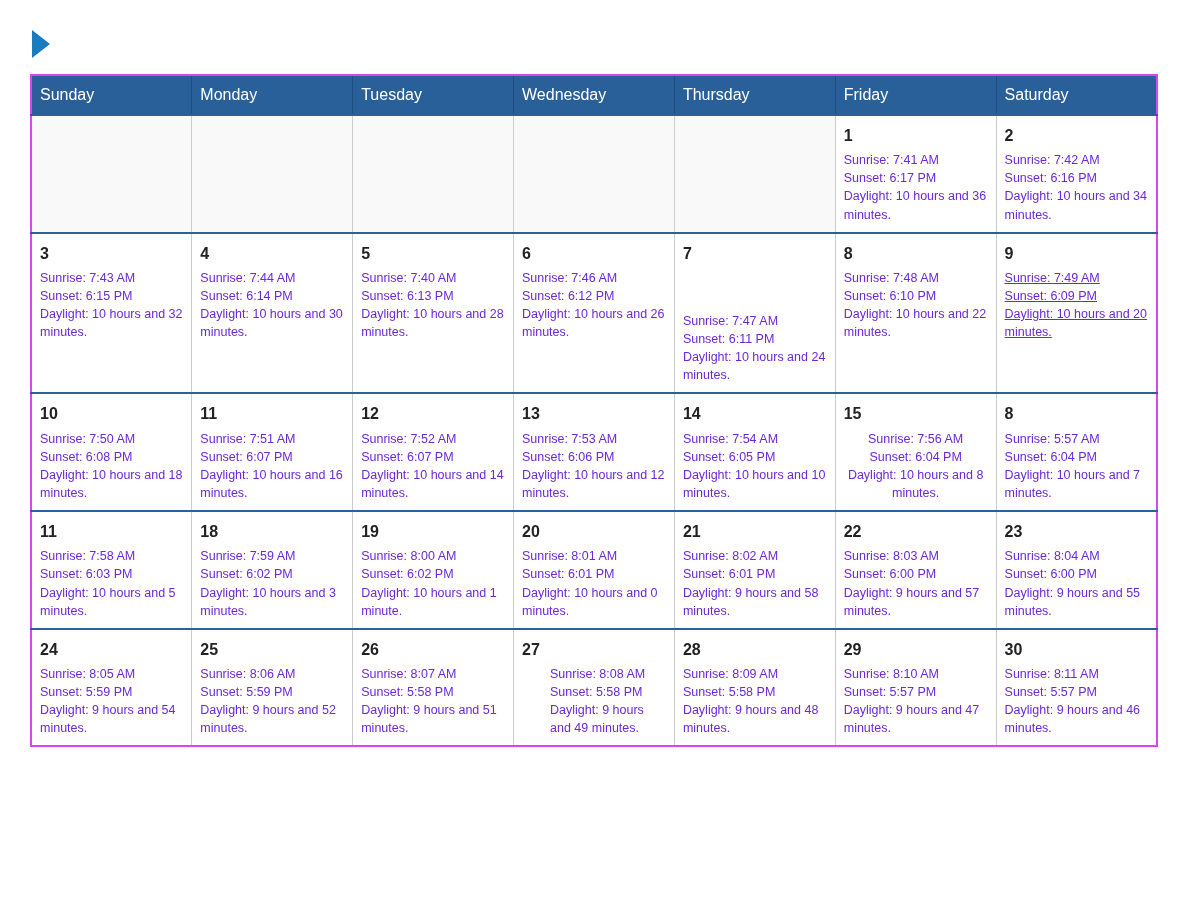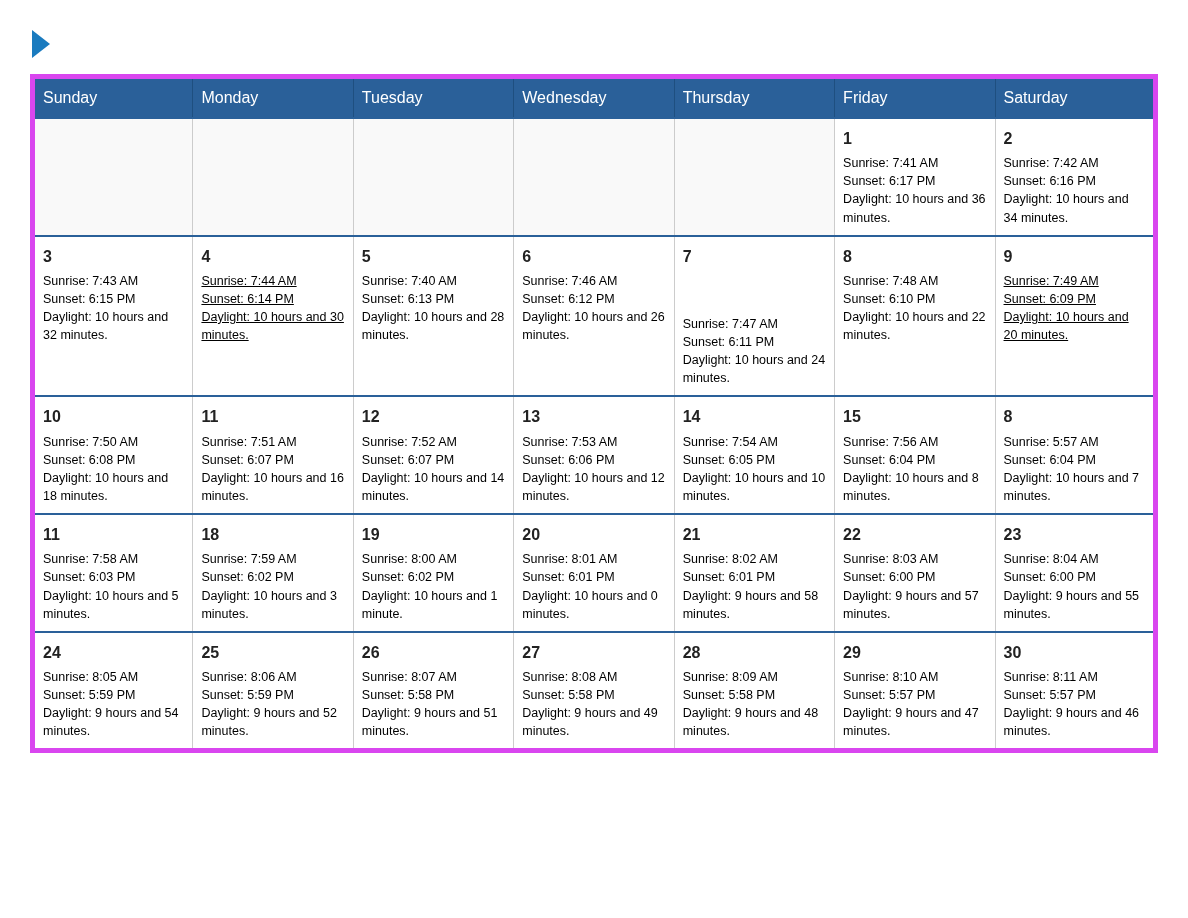--- a/index.html
+++ b/index.html
@@ -56,21 +56,21 @@
       line-height: 1.1;
     }
     .location {
       font-size: 22px;
       color: #555;
       margin-top: 4px;
     }
     .calendar {
       width: 100%;
       border-collapse: collapse;
-      border: 5px solid #d946ef;
+      border: 2px solid #d946ef;
       padding-left: 30px;
     }
     .calendar th {
       background-color: #2a6099;
       color: #fff;
       padding: 10px 8px;
       font-size: 16px;
       font-weight: normal;
       text-align: left;
       border: 1px solid #1e4f80;
@@ -89,21 +89,21 @@
       background: #f9f9f9;
     }
     .day-number {
       font-size: 16px;
       font-weight: bold;
       display: block;
       margin-bottom: 4px;
       color: #222;
     }
     .day-info {
-      color: #000000;
+      color: #6d28d9;
       font-size: 12.5px;
     }
     .week-row td {
       border-top: 2px solid #2a6099;
     }
   </style>
 </head>
 <body>
 
 <div class="header">
@@ -154,21 +154,21 @@
       </tr>
       <tr class="week-row">
         <td>
           <span class="day-number">3</span>
           <div class="day-info" style="white-space: pre-line;">Sunrise: 7:43 AM
 Sunset: 6:15 PM
 Daylight: 10 hours and 32 minutes.</div>
         </td>
         <td>
           <span class="day-number">4</span>
-          <div class="day-info" style="white-space: pre-line; text-decoration: underline;">Sunrise: 7:44 AM
+          <div class="day-info" style="white-space: pre-line;">Sunrise: 7:44 AM
 Sunset: 6:14 PM
 Daylight: 10 hours and 30 minutes.</div>
         </td>
         <td>
           <span class="day-number">5</span>
           <div class="day-info" style="white-space: pre-line;">Sunrise: 7:40 AM
 Sunset: 6:13 PM
 Daylight: 10 hours and 28 minutes.</div>
         </td>
         <td>
@@ -222,21 +222,21 @@
 Daylight: 10 hours and 12 minutes.</div>
         </td>
         <td>
           <span class="day-number">14</span>
           <div class="day-info" style="white-space: pre-line;">Sunrise: 7:54 AM
 Sunset: 6:05 PM
 Daylight: 10 hours and 10 minutes.</div>
         </td>
         <td>
           <span class="day-number">15</span>
-          <div class="day-info" style="white-space: pre-line;">Sunrise: 7:56 AM
+          <div class="day-info" style="white-space: pre-line; text-align: center;">Sunrise: 7:56 AM
 Sunset: 6:04 PM
 Daylight: 10 hours and 8 minutes.</div>
         </td>
         <td>
           <span class="day-number">8</span>
           <div class="day-info" style="white-space: pre-line;">Sunrise: 5:57 AM
 Sunset: 6:04 PM
 Daylight: 10 hours and 7 minutes.</div>
         </td>
       </tr>
@@ -298,21 +298,21 @@
 Daylight: 9 hours and 52 minutes.</div>
         </td>
         <td>
           <span class="day-number">26</span>
           <div class="day-info" style="white-space: pre-line;">Sunrise: 8:07 AM
 Sunset: 5:58 PM
 Daylight: 9 hours and 51 minutes.</div>
         </td>
         <td>
           <span class="day-number">27</span>
-          <div class="day-info" style="white-space: pre-line;">Sunrise: 8:08 AM
+          <div class="day-info" style="white-space: pre-line; margin-left: 28px;">Sunrise: 8:08 AM
 Sunset: 5:58 PM
 Daylight: 9 hours and 49 minutes.</div>
         </td>
         <td>
           <span class="day-number">28</span>
           <div class="day-info" style="white-space: pre-line;">Sunrise: 8:09 AM
 Sunset: 5:58 PM
 Daylight: 9 hours and 48 minutes.</div>
         </td>
         <td>

